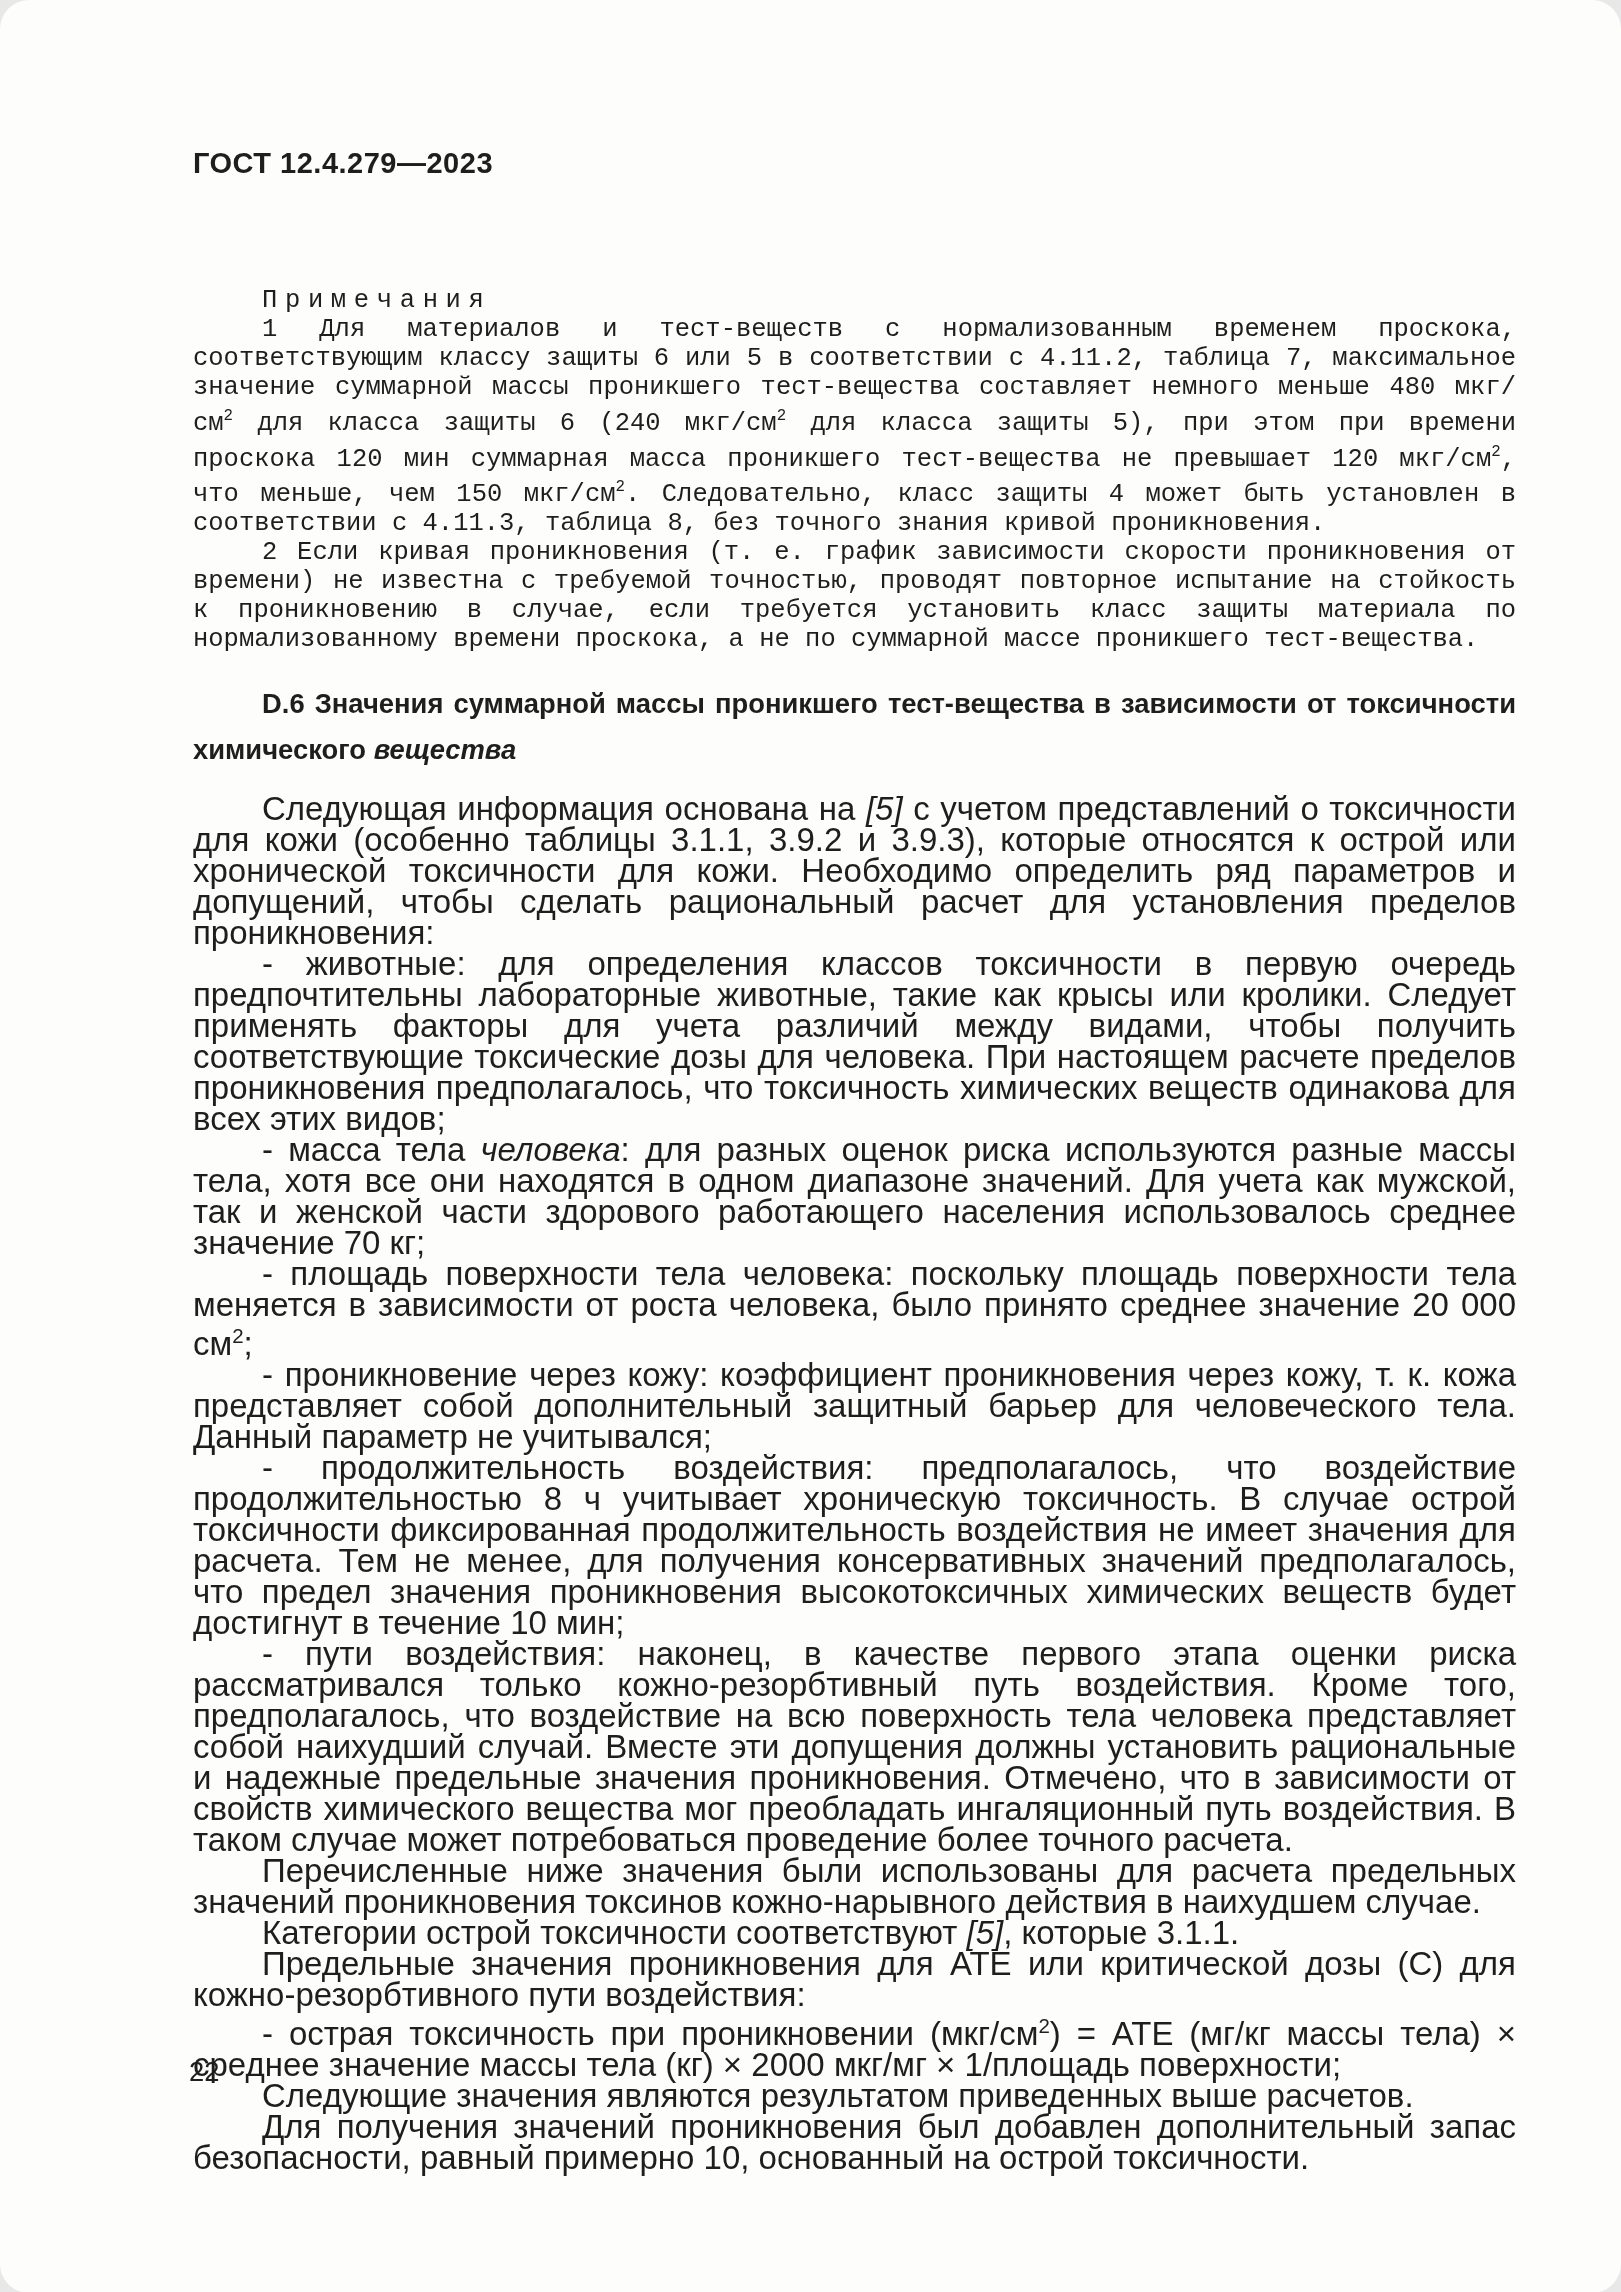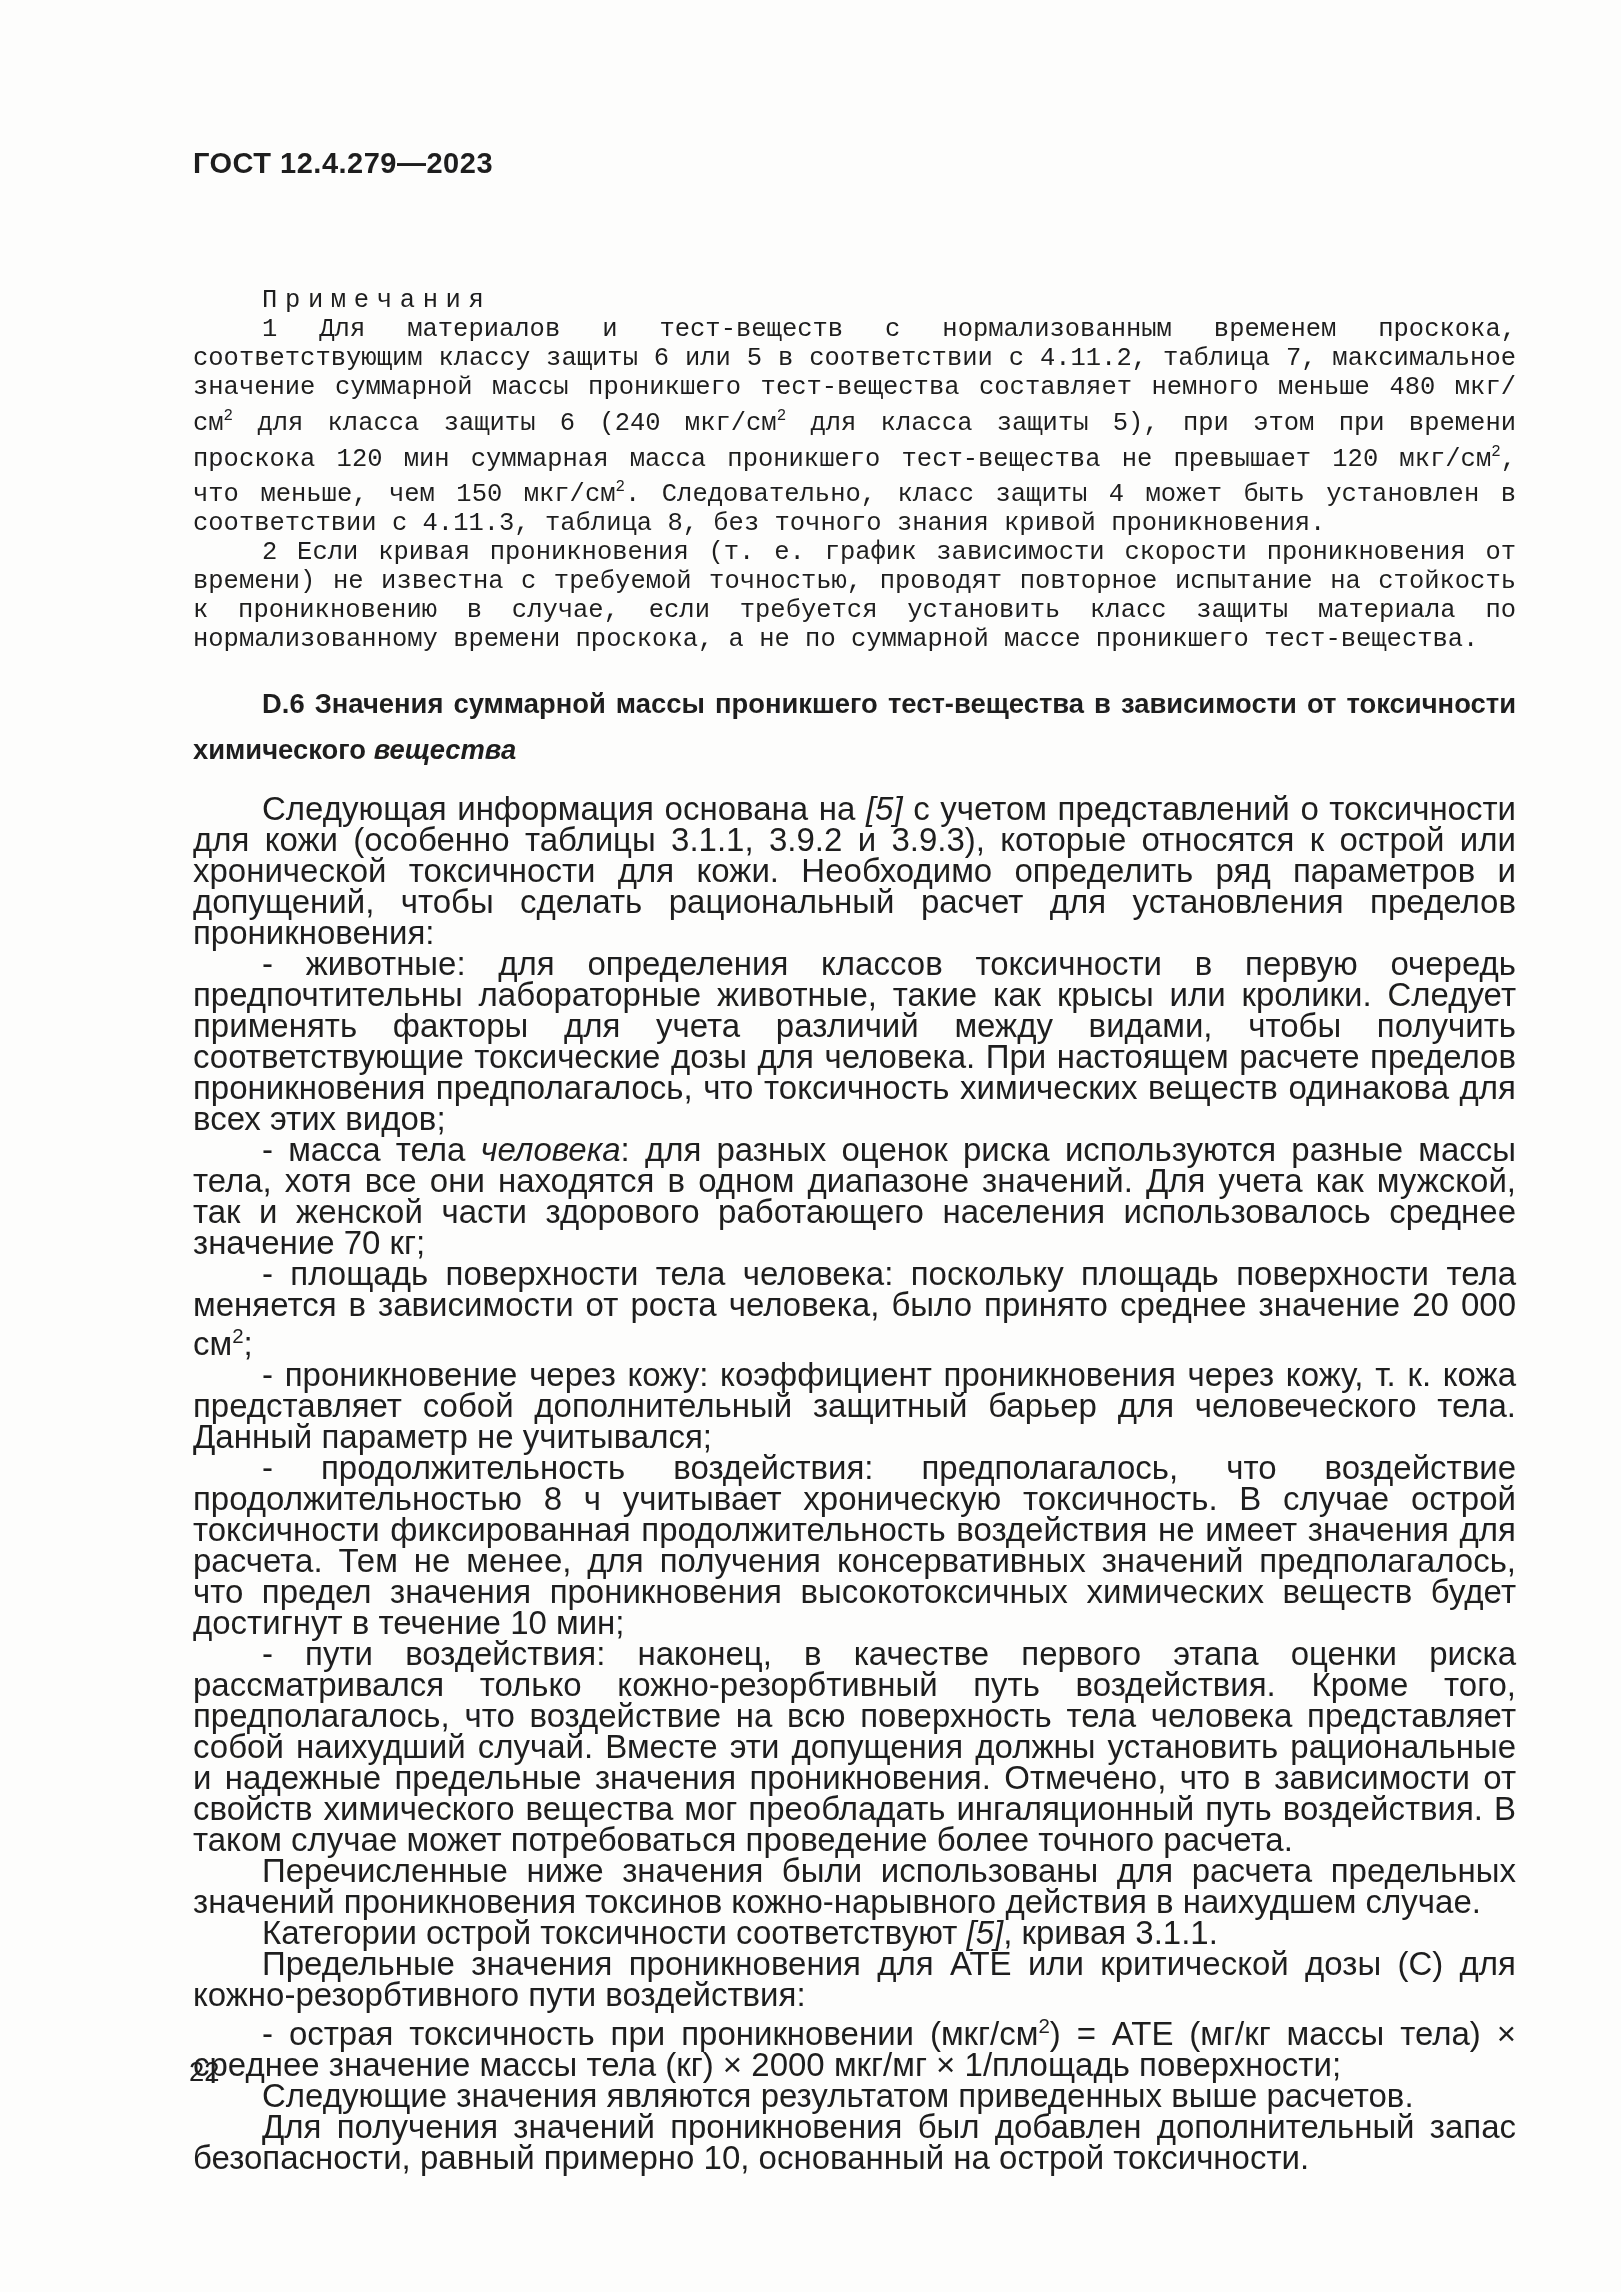--- a/index.html
+++ b/index.html
@@ -9,20 +9,21 @@
   }
   .page {
     position: relative;
     width: 1621px;
     height: 2293px;
     margin: 0 auto;
     background: #fdfdfc;
     color: #1e1e1e;
     font-family: "Liberation Sans", "DejaVu Sans", sans-serif;
     overflow: hidden;
+    border-radius: 29px;
   }
   .doc-header {
     position: absolute;
     top: 147px;
     left: 193px;
     font-size: 29px;
     font-weight: 700;
     letter-spacing: 0.5px;
   }
   .doc-body {
@@ -81,21 +82,21 @@
       <p class="block note"><span>2 Если кривая проникновения (т. е. график зависимости скорости проникновения от времени) не известна с требуемой точностью, проводят повторное испытание на стойкость к проникновению в случае, если требуется установить класс защиты материала по нормализованному времени проскока, а не по суммарной массе проникшего тест-вещества.</span></p>
       <p class="block heading"><span class="bd">D.6 Значения суммарной массы проникшего тест-вещества в зависимости от токсичности химического </span><span class="it bd">вещества</span></p>
       <p class="block para"><span>Следующая информация основана на </span><span class="it">[5]</span><span> с учетом представлений о токсичности для кожи (особенно таблицы 3.1.1, 3.9.2 и 3.9.3), которые относятся к острой или хронической токсичности для кожи. Необходимо определить ряд параметров и допущений, чтобы сделать рациональный расчет для установления пределов проникновения:</span></p>
       <p class="block para"><span>- животные: для определения классов токсичности в первую очередь предпочтительны лабораторные животные, такие как крысы или кролики. Следует применять факторы для учета различий между видами, чтобы получить соответствующие токсические дозы для человека. При настоящем расчете пределов проникновения предполагалось, что токсичность химических веществ одинакова для всех этих видов;</span></p>
       <p class="block para"><span>- масса тела </span><span class="it">человека</span><span>: для разных оценок риска используются разные массы тела, хотя все они находятся в одном диапазоне значений. Для учета как мужской, так и женской части здорового работающего населения использовалось среднее значение 70 кг;</span></p>
       <p class="block para"><span>- площадь поверхности тела человека: поскольку площадь поверхности тела меняется в зависимости от роста человека, было принято среднее значение 20 000 см</span><sup>2</sup><span>;</span></p>
       <p class="block para"><span>- проникновение через кожу: коэффициент проникновения через кожу, т. к. кожа представляет собой дополнительный защитный барьер для человеческого тела. Данный параметр не учитывался;</span></p>
       <p class="block para"><span>- продолжительность воздействия: предполагалось, что воздействие продолжительностью 8 ч учитывает хроническую токсичность. В случае острой токсичности фиксированная продолжительность воздействия не имеет значения для расчета. Тем не менее, для получения консервативных значений предполагалось, что предел значения проникновения высокотоксичных химических веществ будет достигнут в течение 10 мин;</span></p>
       <p class="block para"><span>- пути воздействия: наконец, в качестве первого этапа оценки риска рассматривался только кожно-резорбтивный путь воздействия. Кроме того, предполагалось, что воздействие на всю поверхность тела человека представляет собой наихудший случай. Вместе эти допущения должны установить рациональные и надежные предельные значения проникновения. Отмечено, что в зависимости от свойств химического вещества мог преобладать ингаляционный путь воздействия. В таком случае может потребоваться проведение более точного расчета.</span></p>
       <p class="block para"><span>Перечисленные ниже значения были использованы для расчета предельных значений проникновения токсинов кожно-нарывного действия в наихудшем случае.</span></p>
-      <p class="block para"><span>Категории острой токсичности соответствуют </span><span class="it">[5]</span><span>, кривая 3.1.1.</span></p>
+      <p class="block para"><span>Категории острой токсичности соответствуют </span><span class="it">[5]</span><span>, которые 3.1.1.</span></p>
       <p class="block para"><span>Предельные значения проникновения для АТЕ или критической дозы (С) для кожно-резорбтивного пути воздействия:</span></p>
       <p class="block para"><span>- острая токсичность при проникновении (мкг/см</span><sup>2</sup><span>) = АТЕ (мг/кг массы тела) × среднее значение массы тела (кг) × 2000 мкг/мг × 1/площадь поверхности;</span></p>
       <p class="block para"><span>Следующие значения являются результатом приведенных выше расчетов.</span></p>
       <p class="block para"><span>Для получения значений проникновения был добавлен дополнительный запас безопасности, равный примерно 10, основанный на острой токсичности.</span></p>
     </div>
 
   <div class="page-number">22</div>
 </div>
 
 

